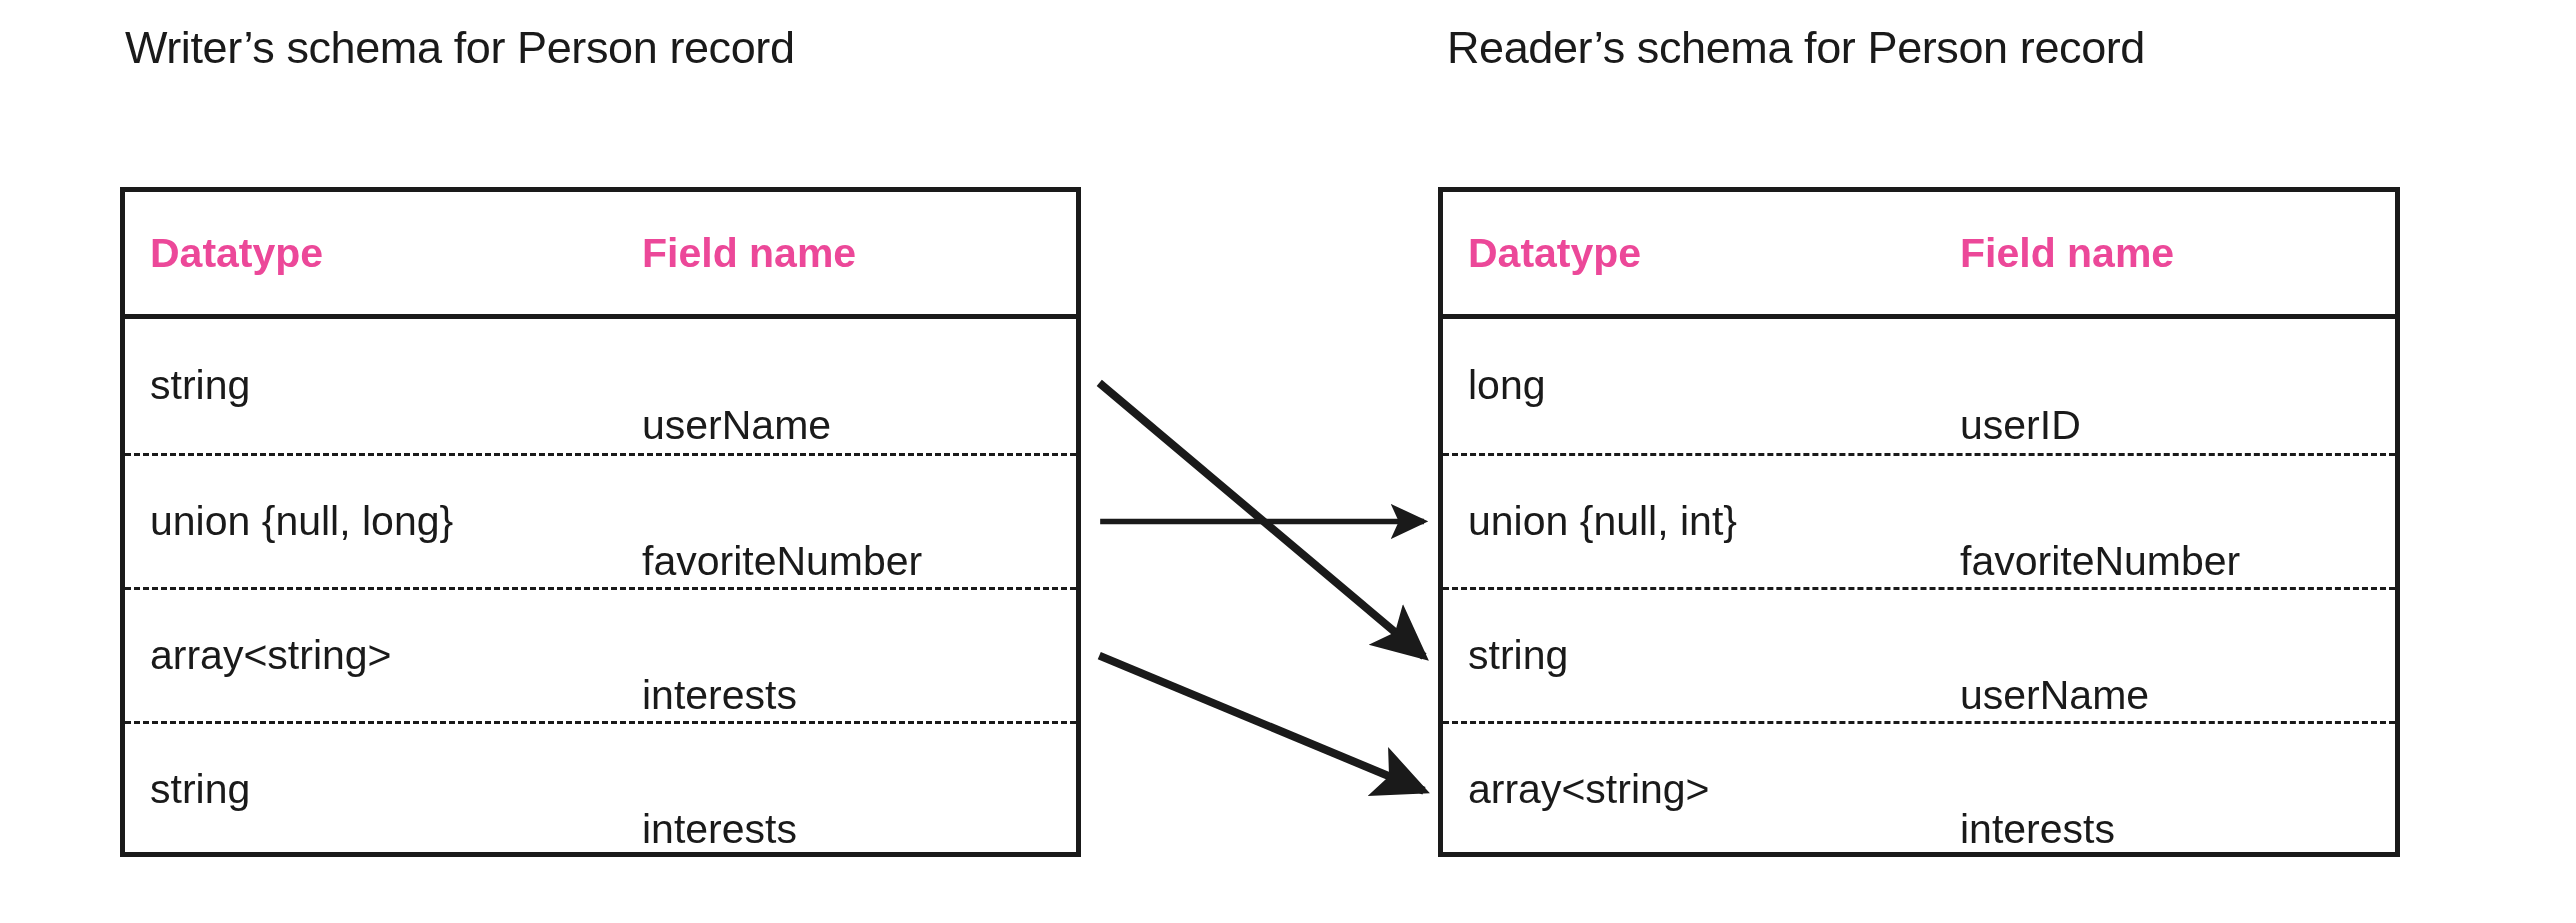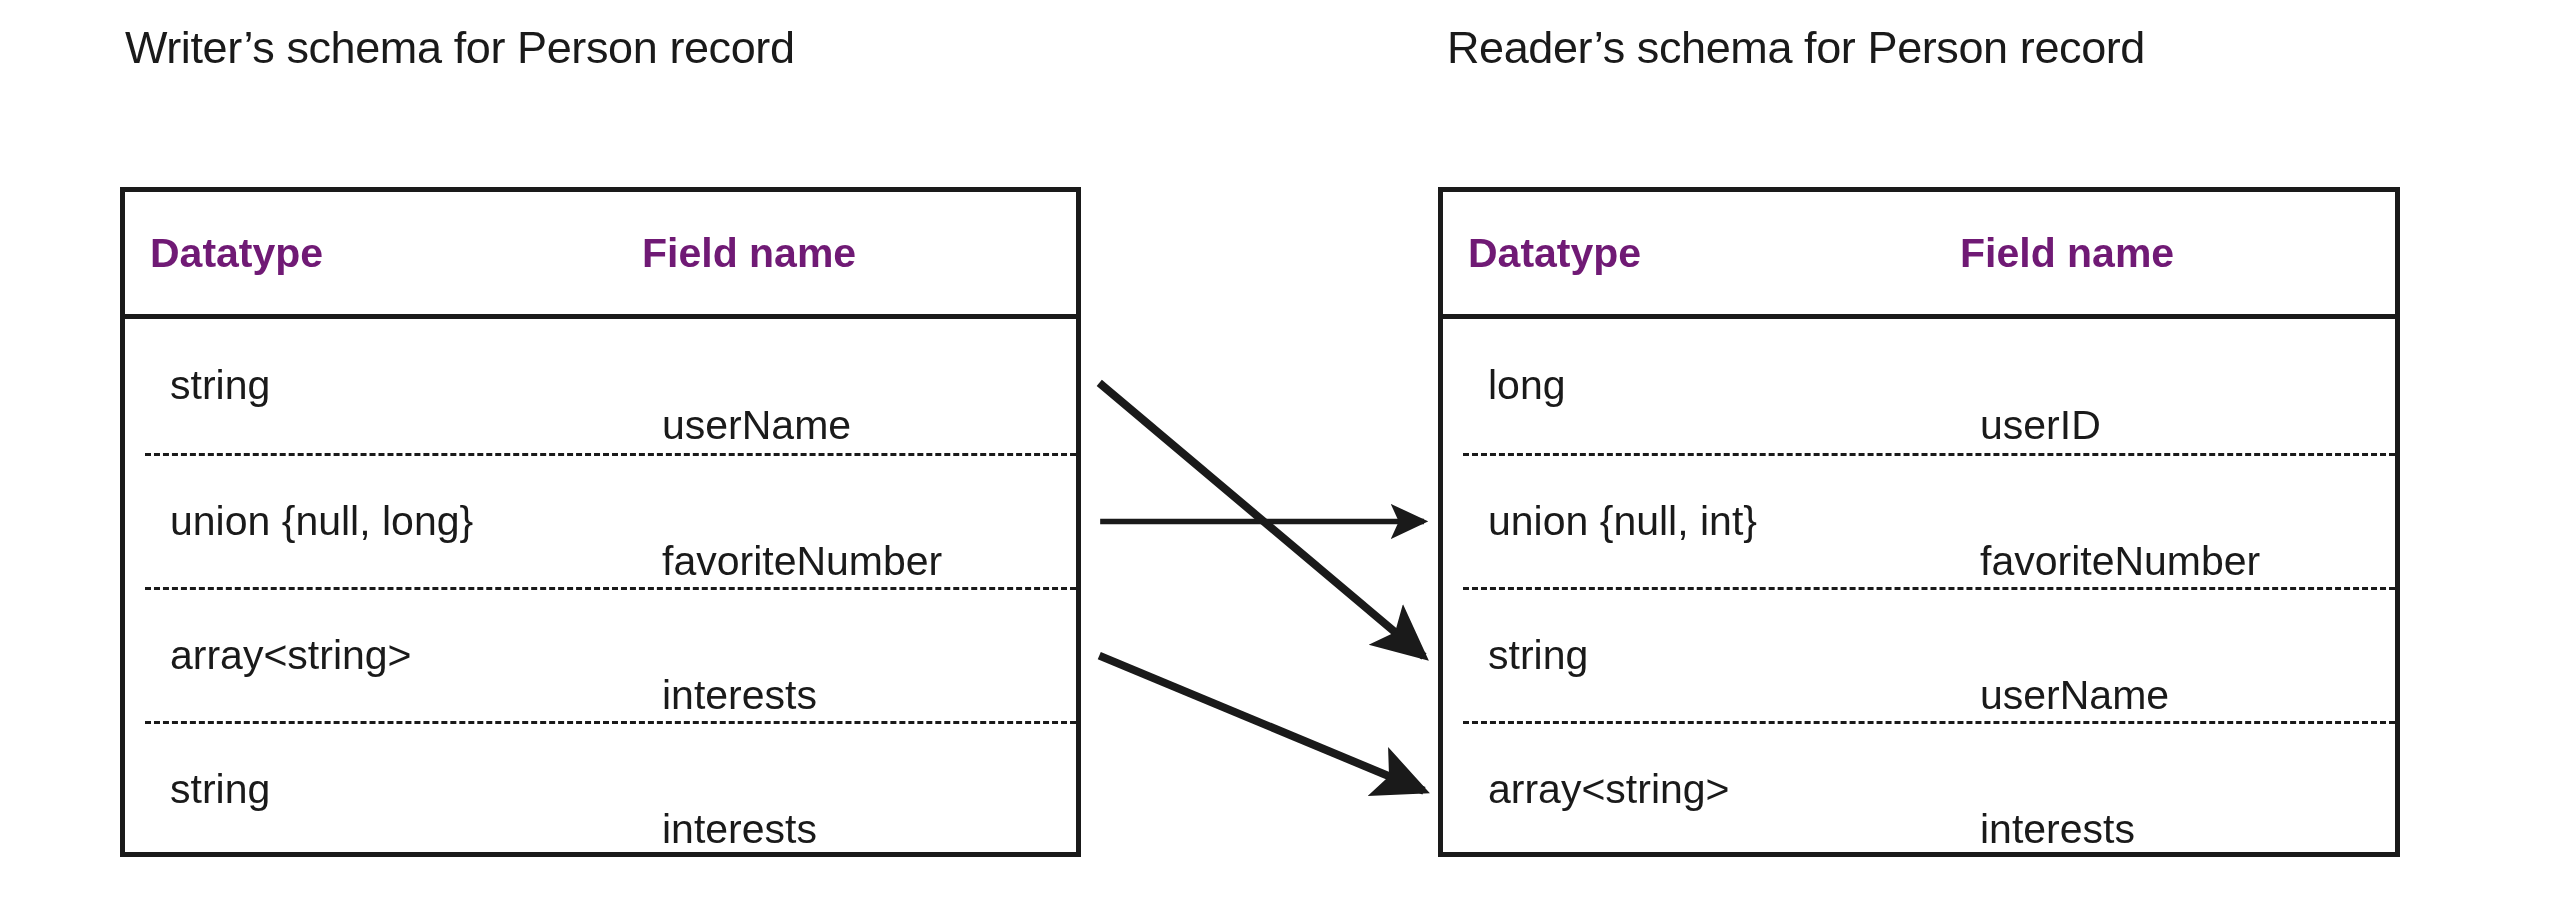--- a/index.html
+++ b/index.html
@@ -45,21 +45,21 @@
   }
   #table-writer { left: 120px; width: 961px; }
   #table-reader { left: 1438px; width: 962px; }
 
   .table-head {
     position: relative;
     height: 127px;
     box-sizing: border-box;
     border-bottom: 5.4px solid #1a1a1a;
   }
-  .table-body { position: relative; padding-left: 20px; }
+  .table-body { position: relative; }
 
   .row {
     position: relative;
     height: 134px;
     box-sizing: border-box;
   }
   .row + .row {
     border-top: 3.6px dashed #1a1a1a;
   }
 
@@ -75,21 +75,21 @@
   .cell.col-type  { left: 25px; }
   .cell.col-field { left: 517px; margin-top: 40px; }
 
   .head-cell {
     position: absolute;
     top: 50%;
     transform: translateY(-50%);
     font-size: 41px;
     font-weight: bold;
     white-space: nowrap;
-    color: #701a75;
+    color: #ec4899;
   }
   .head-cell.col-type  { left: 25px; }
   .head-cell.col-field { left: 517px; }
 
   
   #arrow-layer {
     position: absolute;
     left: 0;
     top: 0;
     width: 2576px;

